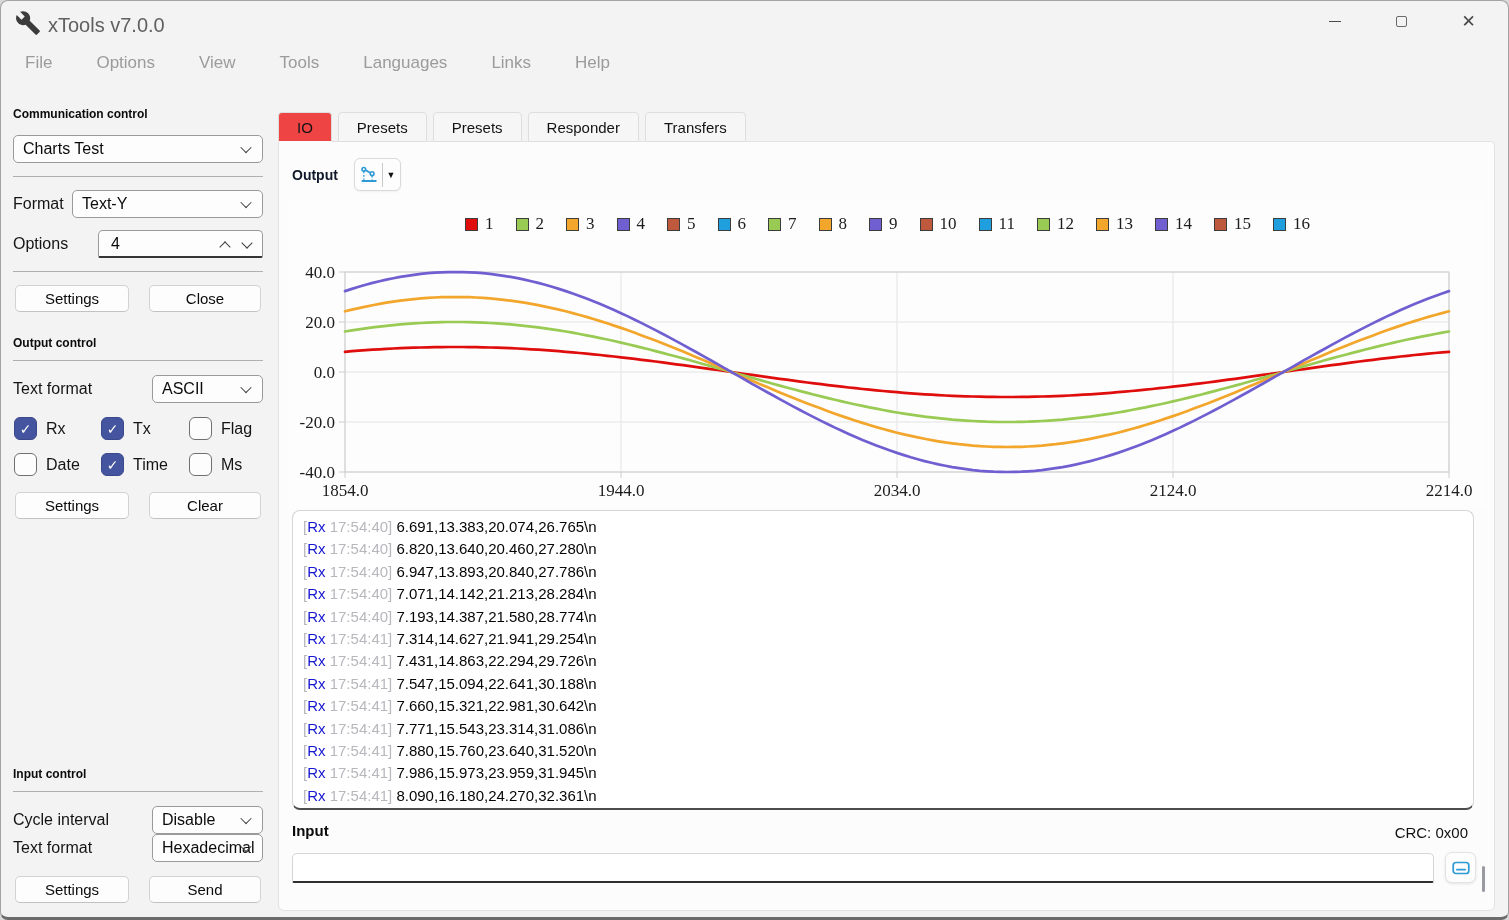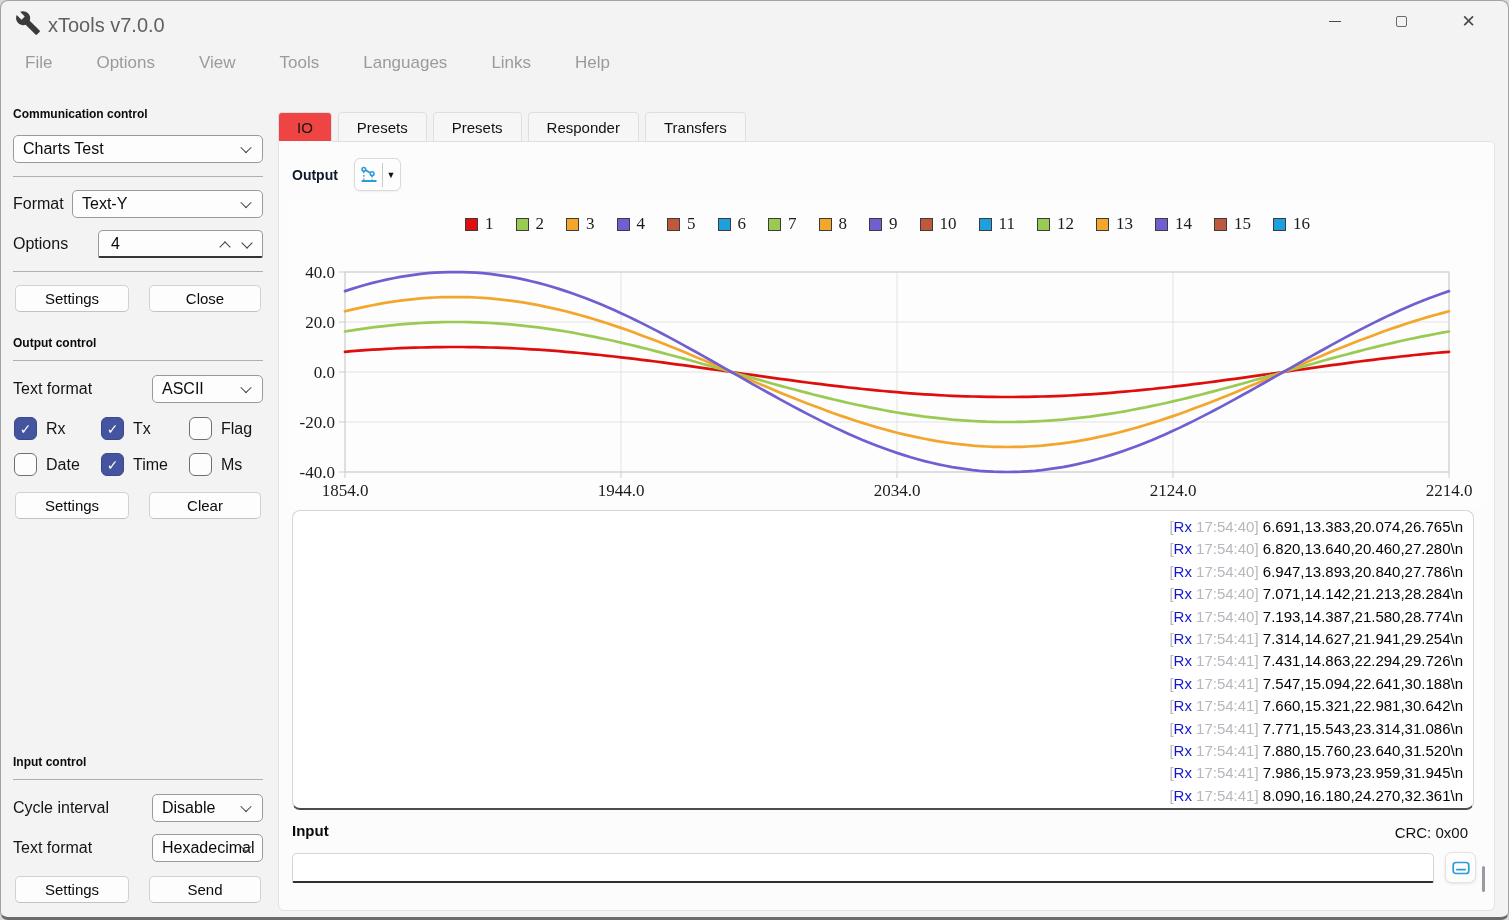--- a/index.html
+++ b/index.html
@@ -71,21 +71,21 @@
   .chart-wrap { position:absolute; left:10px; top:58px; width:1197px; height:308px; background:#fdfdfd; }
   #chart-legend { position:absolute; left:0; top:14px; width:100%; display:flex; justify-content:center; gap:22px; }
   .lg-item { display:flex; align-items:center; gap:7px; }
   .lg-box { width:13px; height:13px; border:1px solid #3c3c3c; display:block; }
   .lg-num { font-family:"Liberation Serif", serif; font-size:17px; color:#1c1c1c; }
   #chart-svg { position:absolute; left:0; top:0; }
 
   
   .log { position:absolute; left:13px; top:368px; width:1182px; height:300px; background:#fff;
     border:1px solid #d6d6d6; border-bottom:2px solid #4c4c4c; border-radius:8px; padding:5px 10px; overflow:hidden; }
-  .logline { font-size:15px; line-height:22.4px; white-space:pre;text-align:right; }
+  .logline { font-size:15px; line-height:22.4px; white-space:pre; }
   .lb { color:#b7b7bd; }
   .ltag { color:#1516d0; }
   .lval { color:#050505; }
   .log-scroll { position:absolute; right:9px; bottom:18px; width:3px; height:26px; border-radius:2px; background:#9a9aa2; }
 
   
   .input-title { position:absolute; left:13px; top:680px; font-size:15px; font-weight:bold; color:#0a0a0a; }
   .crc { position:absolute; right:26px; top:682px; font-size:15px; color:#111; }
   .input-field { position:absolute; left:13px; top:711px; width:1142px; height:30px; background:#fff;
     border:1px solid #d5d5d5; border-bottom:2px solid #2f2f2f; border-radius:5px 5px 2px 2px;
@@ -198,21 +198,21 @@
       </div>
     <div class="btn-row">
       <div class="btn">Settings</div>
       <div class="btn r">Clear</div>
     </div>
 
     <div class="spacer"></div>
 
     <div class="side-h">Input control</div>
     <hr class="side-hr" style="margin:10px 0 14px;">
-    <div class="row" style="margin-bottom:12px;">
+    <div class="row" style="">
       <span class="lbl">Cycle interval</span>
       <div class="combo sm">
         <span>Disable</span>
         <span class="chev"></span>
       </div>
     </div>
     <div class="row" style="margin-bottom:14px;">
       <span class="lbl">Text format</span>
       <div class="combo sm" style="padding-right:20px;">
         <span>Hexadecimal</span>

